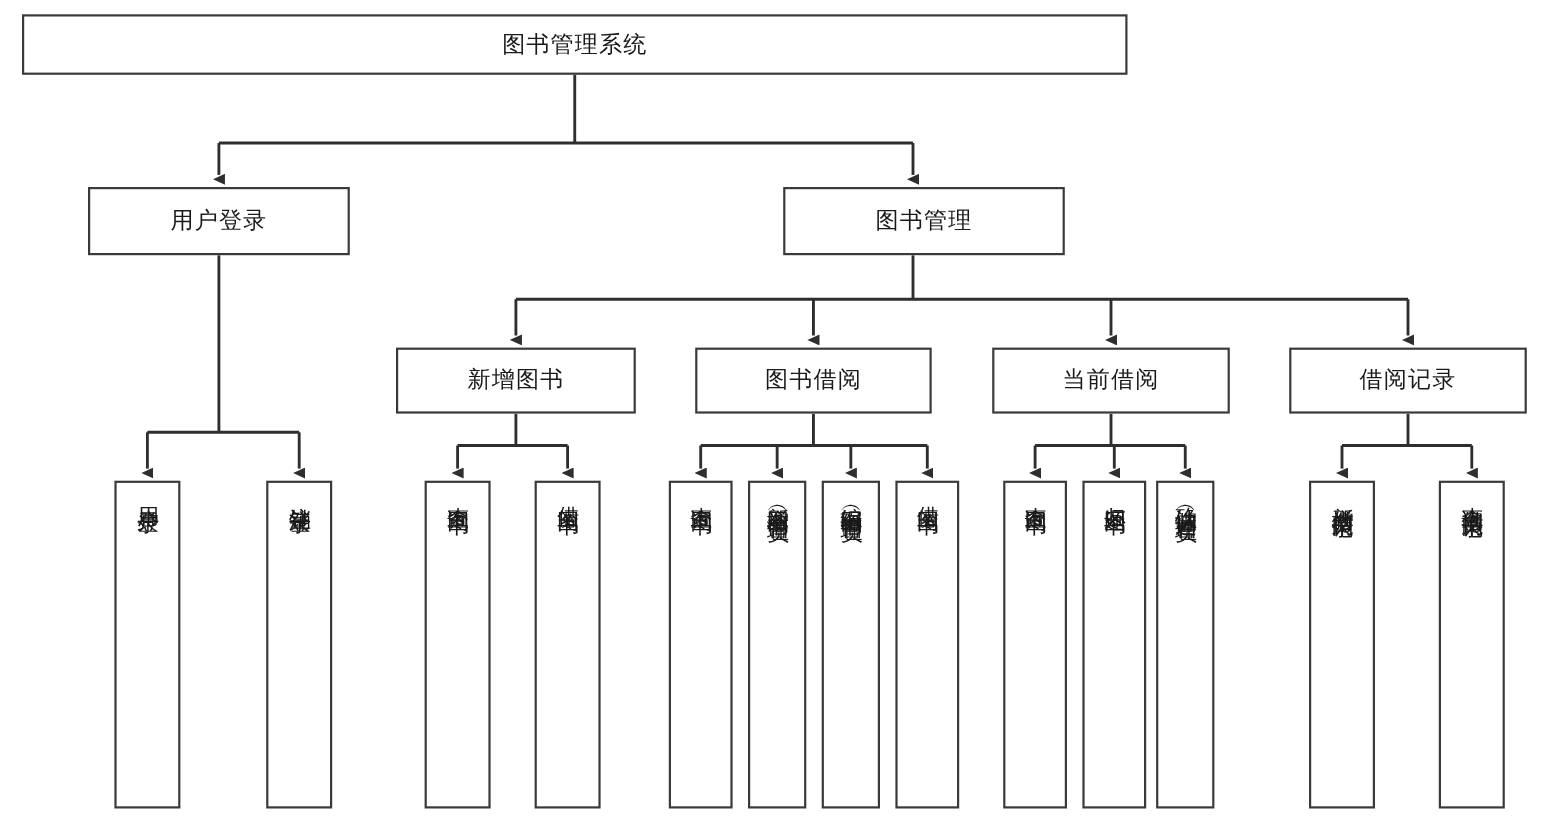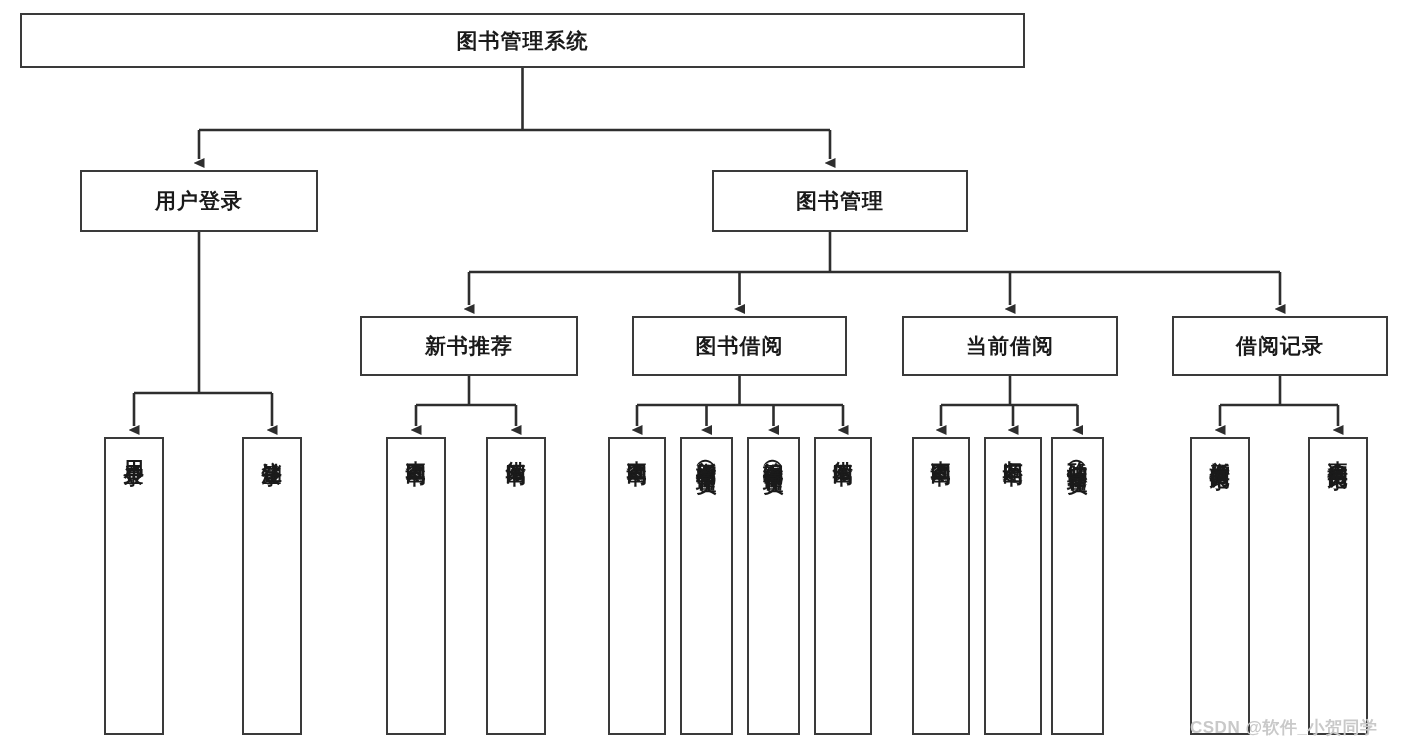--- a/index.html
+++ b/index.html
@@ -10,21 +10,20 @@
   }
   body {
     font-family: "Liberation Sans", "DejaVu Sans", sans-serif;
   }
   #diagram-canvas {
     position: relative;
     width: 1405px;
     height: 747px;
     background: #ffffff;
     overflow: hidden;
-    font-weight: bold;
   }
   #edge-layer {
     position: absolute;
     left: 0;
     top: 0;
     width: 1405px;
     height: 747px;
     pointer-events: none;
   }
   .node {
@@ -125,21 +124,21 @@
   </div>
 
   <div class="node node-h" style="left: 80px; top: 170px; width: 238px; height: 62px;">
     <span class="node-label">用户登录</span>
   </div>
   <div class="node node-h" style="left: 712px; top: 170px; width: 256px; height: 62px;">
     <span class="node-label">图书管理</span>
   </div>
 
   <div class="node node-h" style="left: 360px; top: 316px; width: 218px; height: 60px;">
-    <span class="node-label">新书推荐</span>
+    <span class="node-label">新增图书</span>
   </div>
   <div class="node node-h" style="left: 632px; top: 316px; width: 215px; height: 60px;">
     <span class="node-label">图书借阅</span>
   </div>
   <div class="node node-h" style="left: 1172px; top: 316px; width: 216px; height: 60px;">
     <span class="node-label">借阅记录</span>
   </div>
   <div class="node node-h" style="left: 902px; top: 316px; width: 216px; height: 60px;">
     <span class="node-label">当前借阅</span>
   </div>
@@ -181,15 +180,14 @@
     <span class="node-label">确认归还（管理员）</span>
   </div>
 
   <div class="node node-v" style="left: 1190px; top: 437px; width: 60px; height: 298px;">
     <span class="node-label">新增借阅记录</span>
   </div>
   <div class="node node-v" style="left: 1308px; top: 437px; width: 60px; height: 298px;">
     <span class="node-label">查询借阅记录</span>
   </div>
 
-  <div class="watermark" style="left:1190px; top:716px;">CSDN @软件_小贺同学</div>
 
 </div>
 
 </body></html>

